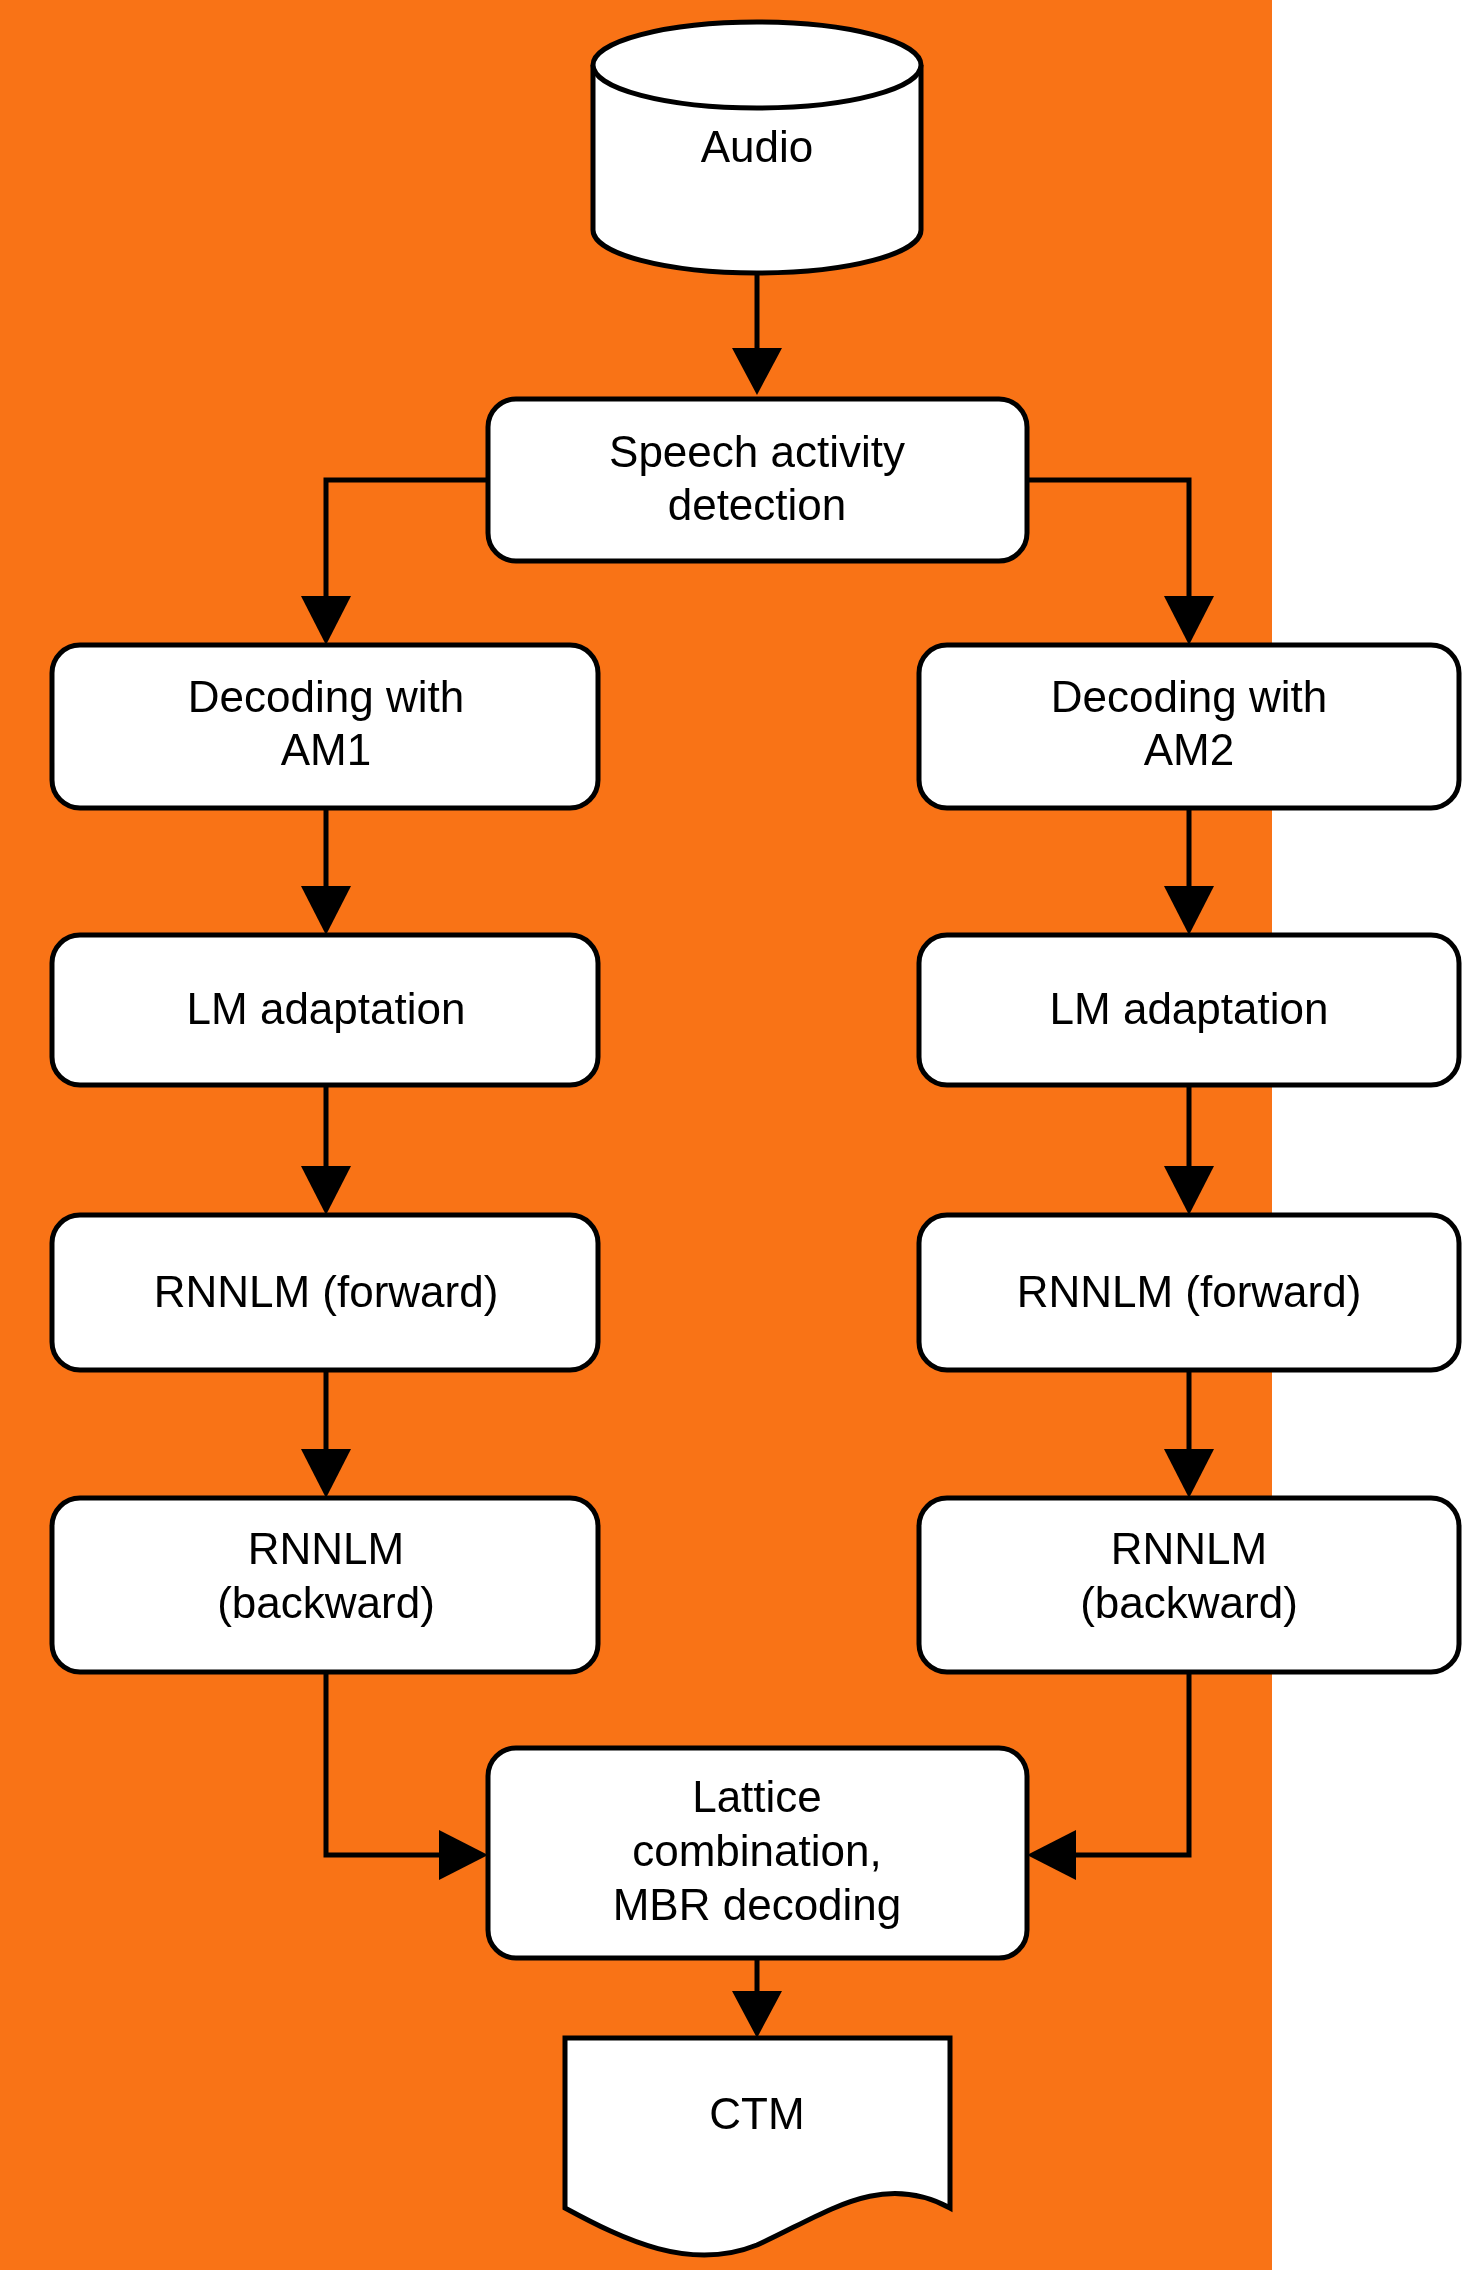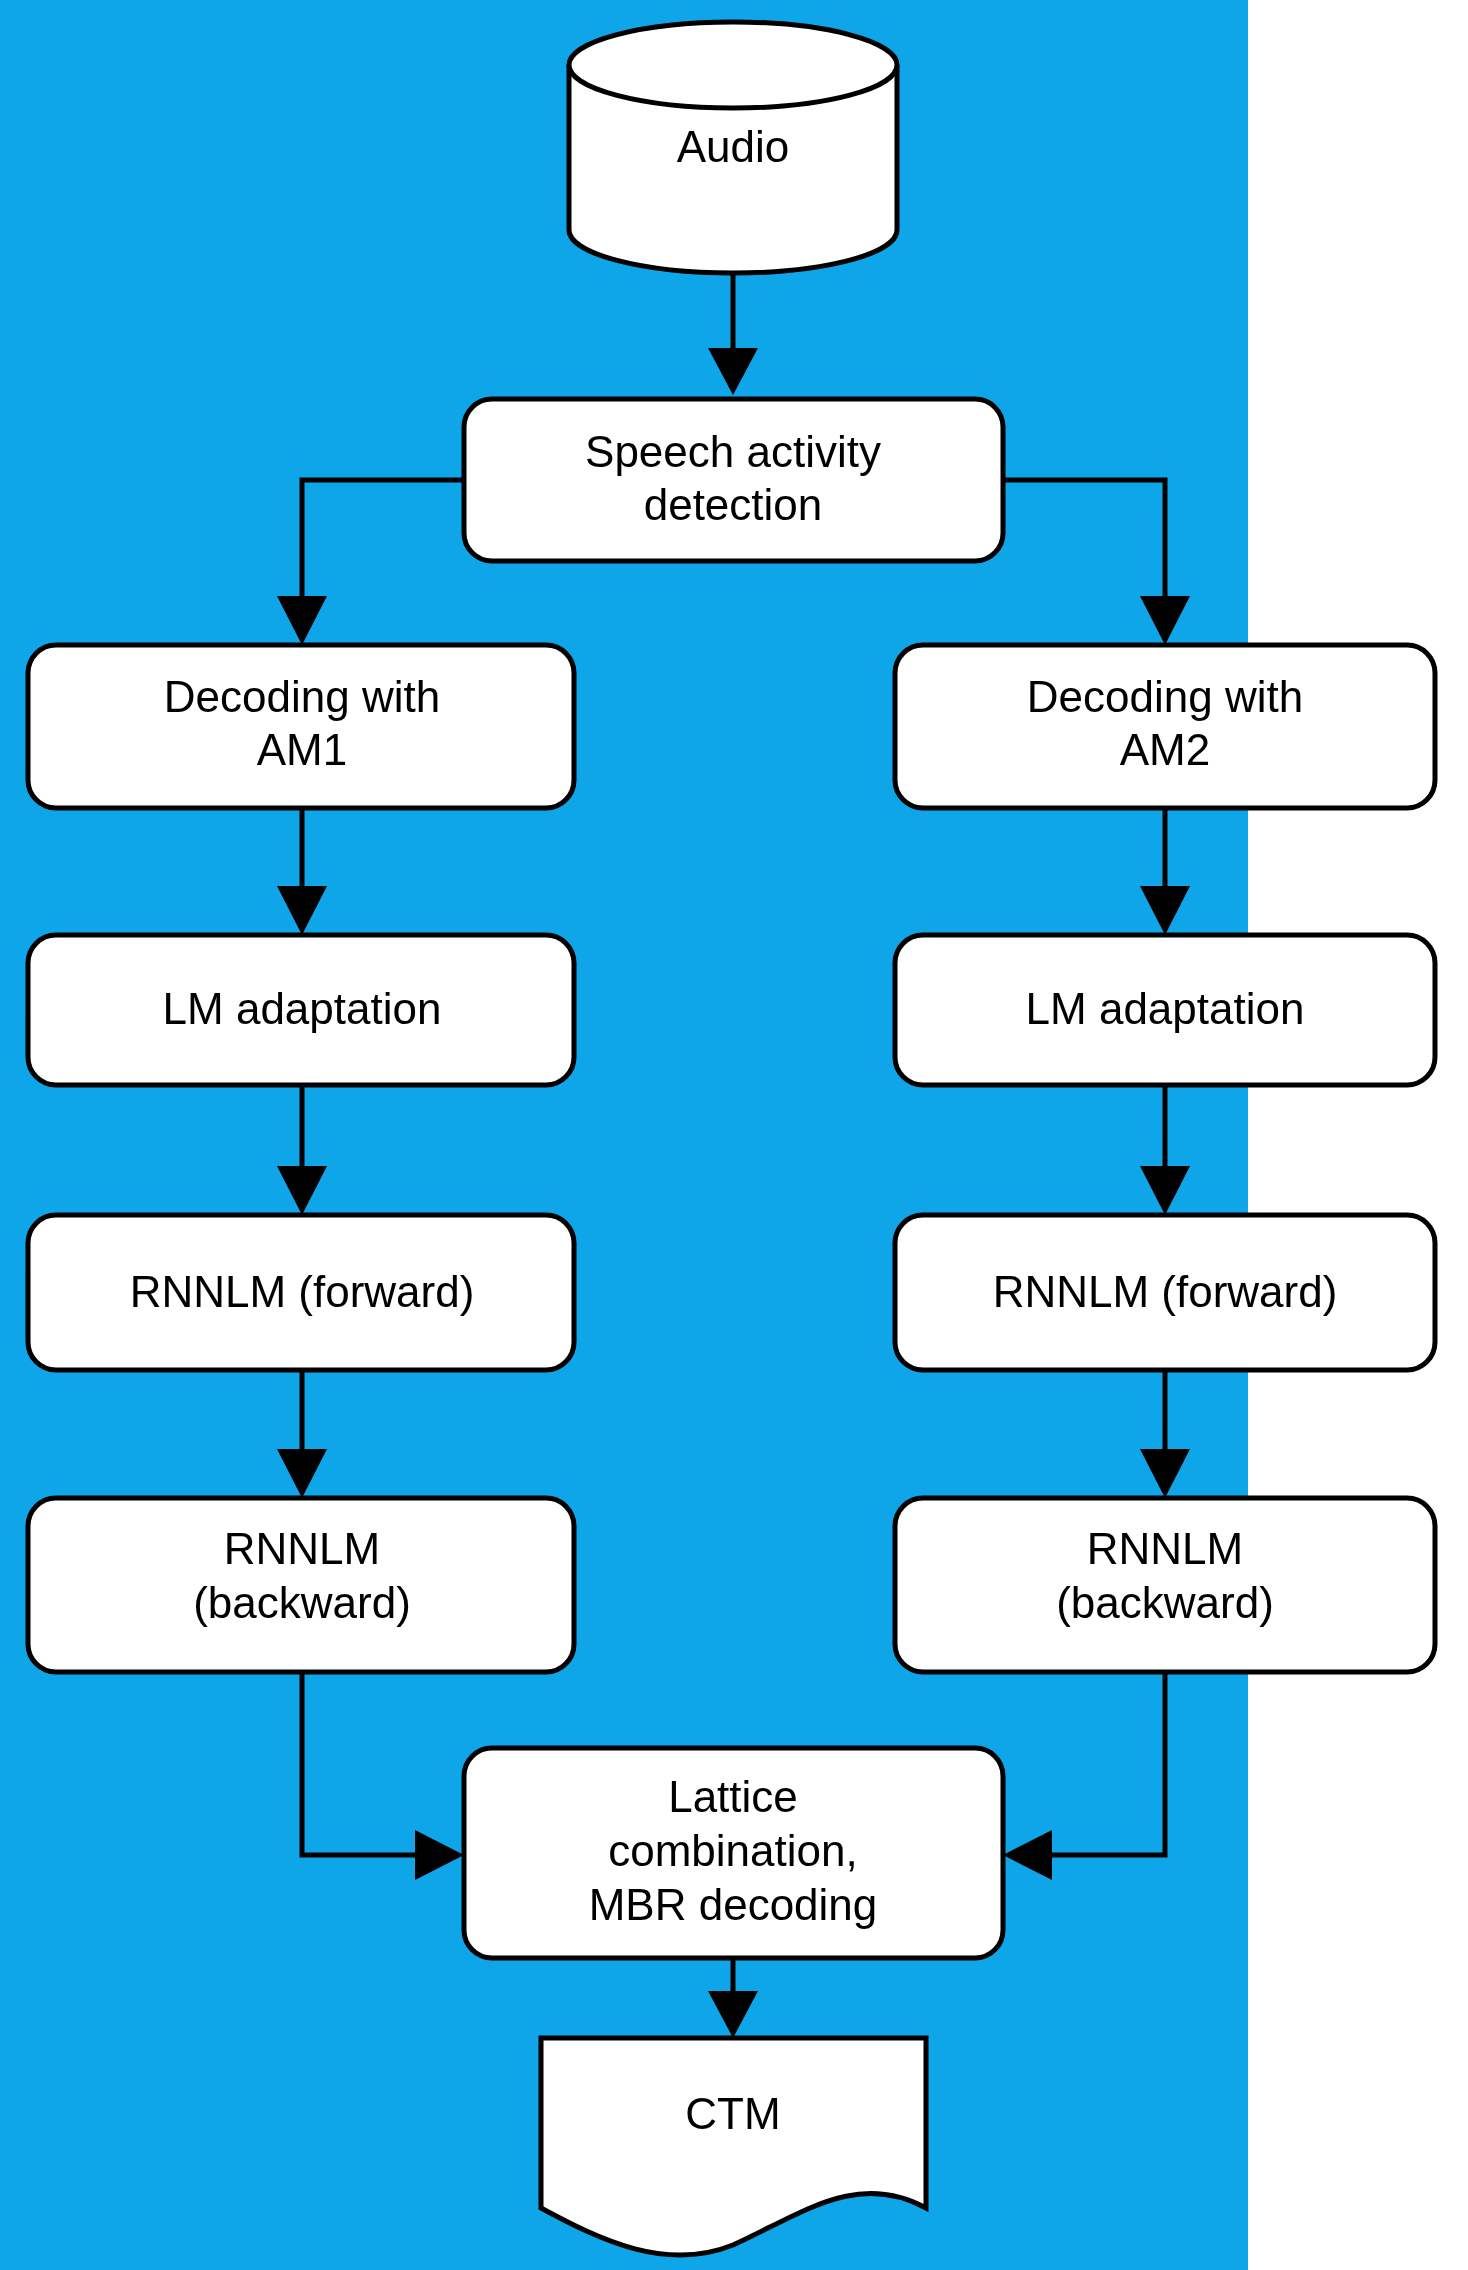--- a/index.html
+++ b/index.html
@@ -9,21 +9,22 @@
   }
   body {
     width: 1468px;
     height: 2270px;
     font-family: "Liberation Sans", sans-serif;
   }
   #diagram-root {
     position: relative;
     width: 1248px;
     height: 2270px;
-    background: #0ea5e9;
+    background: #f97316;
+    padding-left: 24px;
   }
   svg#flowchart {
     display: block;
     width: 1468px;
     height: 2270px;
   }
   .node-shape {
     fill: #ffffff;
     stroke: #000000;
     stroke-width: 5;

